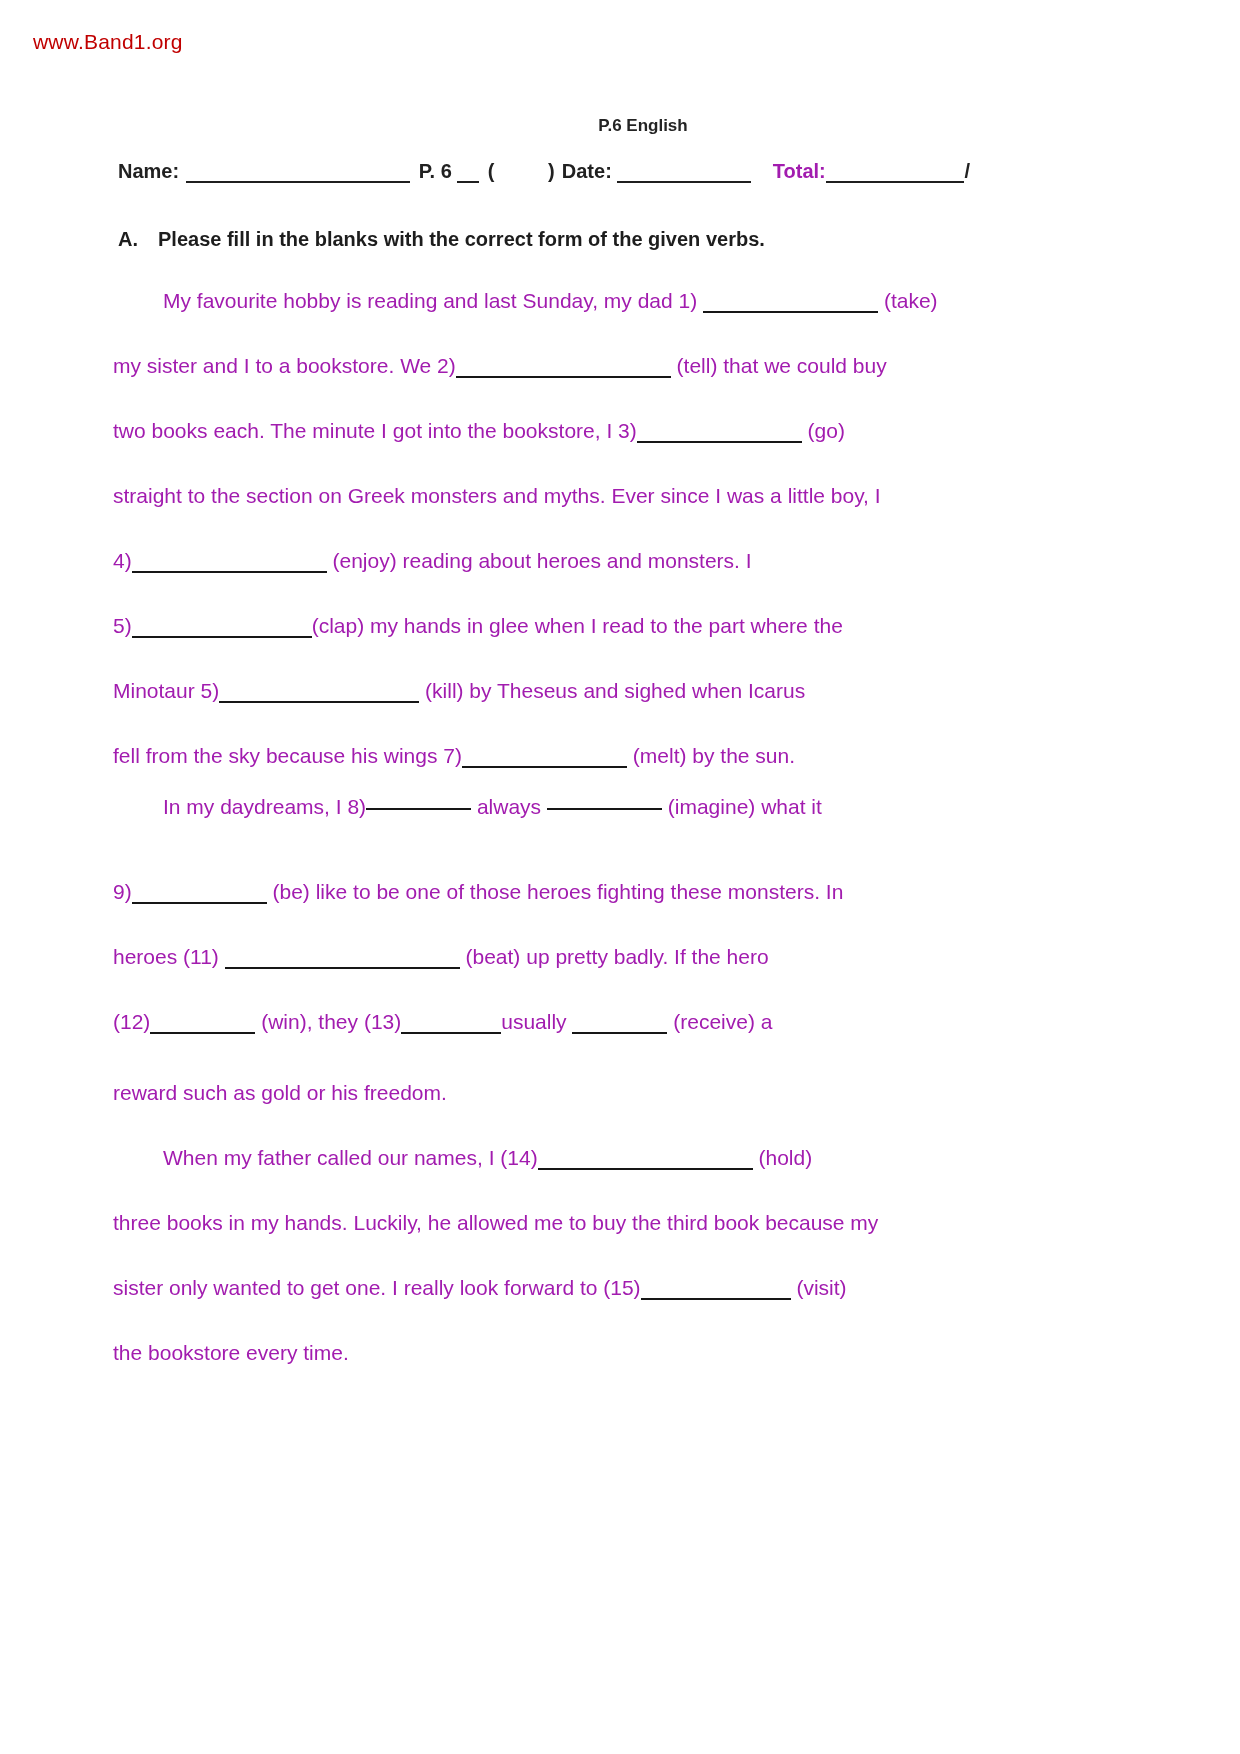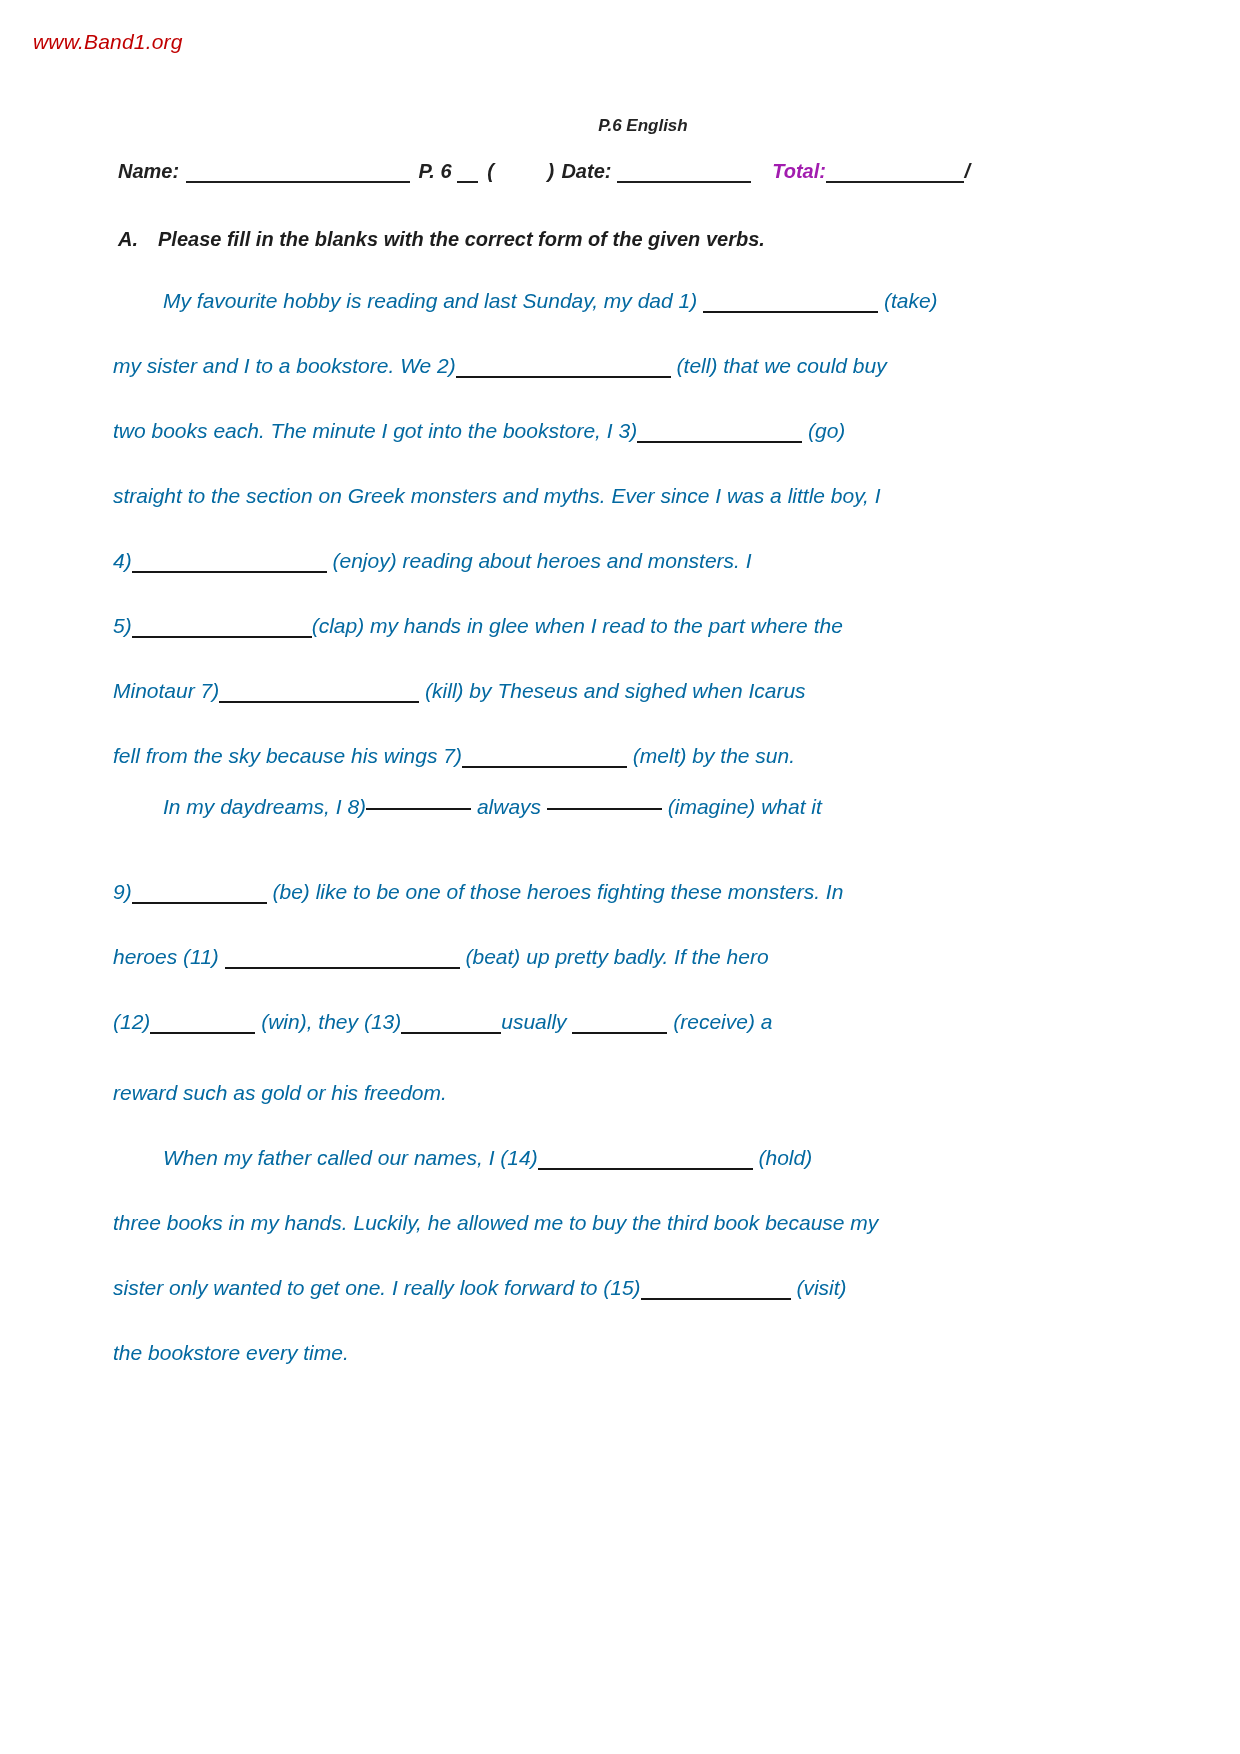--- a/index.html
+++ b/index.html
@@ -8,21 +8,20 @@
     background: #ffffff;
   }
   .page {
     position: relative;
     width: 1056px;
     height: 1754px;
     background: #ffffff;
     font-family: "Liberation Sans", sans-serif;
     color: #1b1b1b;
     overflow: hidden;
-    font-style: italic;
   }
   .watermark {
     position: absolute;
     left: 33px;
     top: 30px;
     font-size: 21px;
     color: #c00000;
     letter-spacing: 0.2px;
   }
   .doc-header {
@@ -64,21 +63,21 @@
     color: #1d1d1d;
     display: flex;
   }
   .section-head .sec-letter { width: 40px; flex: 0 0 auto; }
   .passage {
     position: absolute;
     top: 248px;
     left: 113px;
     right: 88px;
     font-size: 21px;
-    color: #0369a1;
+    color: #a21caf;
   }
   .pline {
     display: flex;
     align-items: flex-end;
     height: 65px;
     white-space: pre;
   }
   .pline .ptext { white-space: pre; }
   .pline .pblank {
     display: inline-block;
@@ -124,21 +123,21 @@
     <span class="sec-text">Please fill in the blanks with the correct form of the given verbs.</span>
   </div>
 
   <div class="passage" id="passage">
       <div class="pline" style="padding-left: 50px;"><span class="ptext">My favourite hobby is reading and last Sunday, my dad 1) </span><span class="pblank" style="width: 175px;"></span><span class="ptext"> (take)</span></div>
       <div class="pline"><span class="ptext">my sister and I to a bookstore. We 2)</span><span class="pblank" style="width: 215px;"></span><span class="ptext"> (tell) that we could buy</span></div>
       <div class="pline"><span class="ptext">two books each. The minute I got into the bookstore, I 3)</span><span class="pblank" style="width: 165px;"></span><span class="ptext"> (go)</span></div>
       <div class="pline"><span class="ptext">straight to the section on Greek monsters and myths. Ever since I was a little boy, I</span></div>
       <div class="pline"><span class="ptext">4)</span><span class="pblank" style="width: 195px;"></span><span class="ptext"> (enjoy) reading about heroes and monsters. I</span></div>
       <div class="pline"><span class="ptext">5)</span><span class="pblank" style="width: 180px;"></span><span class="ptext">(clap) my hands in glee when I read to the part where the</span></div>
-      <div class="pline"><span class="ptext">Minotaur 7)</span><span class="pblank" style="width: 200px;"></span><span class="ptext"> (kill) by Theseus and sighed when Icarus</span></div>
+      <div class="pline"><span class="ptext">Minotaur 5)</span><span class="pblank" style="width: 200px;"></span><span class="ptext"> (kill) by Theseus and sighed when Icarus</span></div>
       <div class="pline"><span class="ptext">fell from the sky because his wings 7)</span><span class="pblank" style="width: 165px;"></span><span class="ptext"> (melt) by the sun.</span></div>
       <div class="pline para-gap" style="padding-left: 50px; align-items: center;"><span class="ptext">In my daydreams, I 8)</span><span class="pblank" style="width: 105px;"></span><span class="ptext"> always </span><span class="pblank" style="width: 115px;"></span><span class="ptext"> (imagine) what it</span></div>
       <div class="pline"><span class="ptext">9)</span><span class="pblank" style="width: 135px;"></span><span class="ptext"> (be) like to be one of those heroes fighting these monsters. In</span></div>
       <div class="pline"><span class="ptext">heroes (11) </span><span class="pblank" style="width: 235px;"></span><span class="ptext"> (beat) up pretty badly. If the hero</span></div>
       <div class="pline"><span class="ptext">(12)</span><span class="pblank" style="width: 105px;"></span><span class="ptext"> (win), they (13)</span><span class="pblank" style="width: 100px;"></span><span class="ptext">usually </span><span class="pblank" style="width: 95px;"></span><span class="ptext"> (receive) a</span></div>
       <div class="pline para-gap"><span class="ptext">reward such as gold or his freedom.</span></div>
       <div class="pline" style="padding-left: 50px;"><span class="ptext">When my father called our names, I (14)</span><span class="pblank" style="width: 215px;"></span><span class="ptext"> (hold)</span></div>
       <div class="pline"><span class="ptext">three books in my hands. Luckily, he allowed me to buy the third book because my</span></div>
       <div class="pline"><span class="ptext">sister only wanted to get one. I really look forward to (15)</span><span class="pblank" style="width: 150px;"></span><span class="ptext"> (visit)</span></div>
       <div class="pline"><span class="ptext">the bookstore every time.</span></div>

